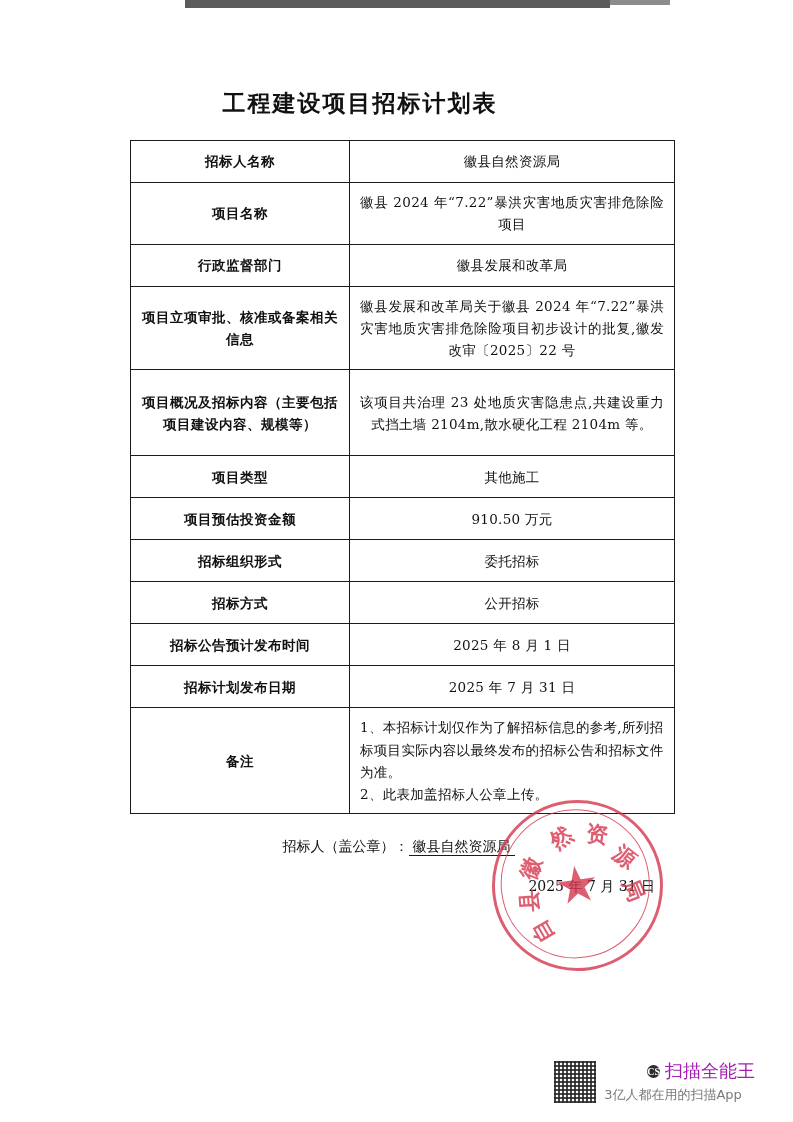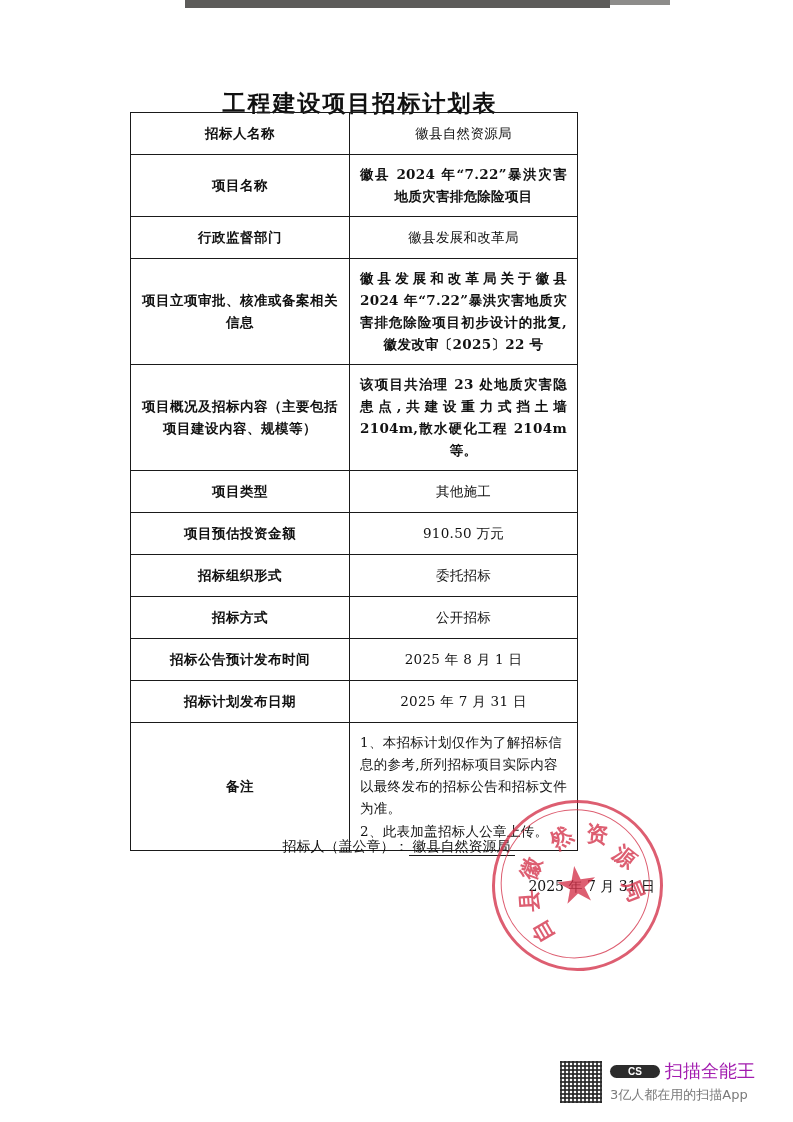--- a/index.html
+++ b/index.html
@@ -52,23 +52,23 @@
     left: 0;
     width: 720px;
     text-align: center;
     font-size: 23px;
     font-weight: bold;
     letter-spacing: 2px;
     font-family: "DejaVu Serif", "Liberation Serif", serif;
   }
   table.main-table {
     position: absolute;
-    top: 112px;
+    top: 140px;
     left: 130px;
-    width: 448px;
+    width: 545px;
     border-collapse: collapse;
     table-layout: fixed;
   }
   table.main-table td {
     border: 1px solid #1a1a1a;
     font-size: 13.5px;
     line-height: 1.65;
     padding: 8px 10px;
     vertical-align: middle;
     font-family: "DejaVu Serif", "Liberation Serif", serif;
@@ -83,21 +83,20 @@
     text-align: center;
     letter-spacing: 0.3px;
   }
   td.value.left {
     text-align: left;
     text-indent: 0;
   }
   td.value.just {
     text-align: justify;
     text-align-last: center;
-    font-weight: bold;
   }
   .row-h-1 { height: 42px; }
   .row-h-2 { height: 56px; }
   .row-h-3 { height: 70px; }
   .row-h-4 { height: 86px; }
   .row-h-5 { height: 100px; }
 
   .signature-block {
     position: absolute;
     top: 838px;
@@ -205,22 +204,23 @@
     align-items: center;
     gap: 5px;
   }
   .wm-badge {
     display: inline-block;
     background: #2c2c2c;
     color: #fff;
     font-size: 10px;
     font-weight: bold;
     border-radius: 9px;
-    padding: 1px 18px;
-    font-family: Liberation Sans, sans-serif;
+    padding: 1px 0;
+    font-family: Liberation Serif, serif;
+    margin-left: 43px;
   }
   .wm-title {
     font-size: 18px;
     color: #a21caf;
     font-family: "DejaVu Sans", sans-serif;
   }
   .wm-sub {
     font-size: 13px;
     color: #7a7a7a;
     font-family: "DejaVu Sans", sans-serif;

